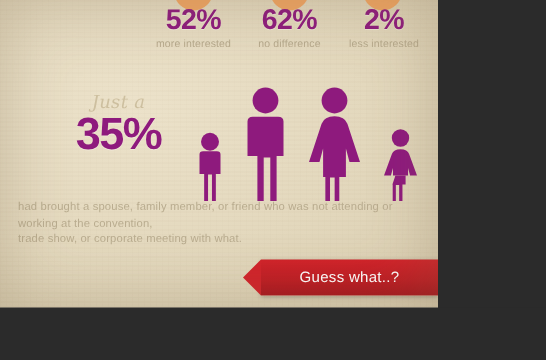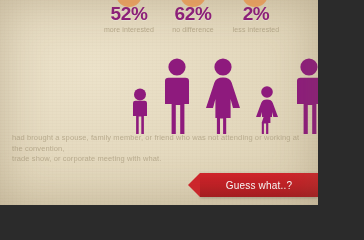--- a/index.html
+++ b/index.html
@@ -2,21 +2,21 @@
 <html><head>
 <meta charset="utf-8">
 <style>
   html, body {
     margin: 0;
     padding: 0;
     background: #2b2b2b;
   }
   #stage {
     position: relative;
-    width: 318px;
+    width: 292px;
     height: 205px;
     overflow: hidden;
     font-family: "Liberation Sans", sans-serif;
     background: #e6dcc3;
     background-image:
       radial-gradient(ellipse at 30% 35%, #ece2ca 0%, #e3d8bd 55%, #d9cdb0 100%);
   }
   
   #grain {
     position: absolute;
@@ -165,20 +165,22 @@
     <div class="pct">62%</div>
     <div class="cap">no difference</div>
   </div>
 
   <div class="stat" style="left:215px;">
     <div class="pct">2%</div>
     <div class="cap">less interested</div>
   </div>
 
   <div id="justa-wrap">
+    <div id="justa">Just a</div>
+    <div id="big35">35%</div>
   </div>
 
   <div id="people">
 
     <svg class="person" style="left:0px;" width="24" height="46" viewBox="0 0 24 46">
       <circle cx="12" cy="6.5" r="6" fill="#8e1a7d"></circle>
       <path d="M5 15 q0-2.2 2.4-2.2 h9.2 Q19 12.8 19 15 v13 h-3.1 v18 h-2.6 v-17.6 h-2.6 v17.6 h-2.6 v-18 H5 z" fill="#8e1a7d"></path>
     </svg>
 
     <svg class="person" style="left:32px;" width="34" height="76" viewBox="0 0 34 76">

